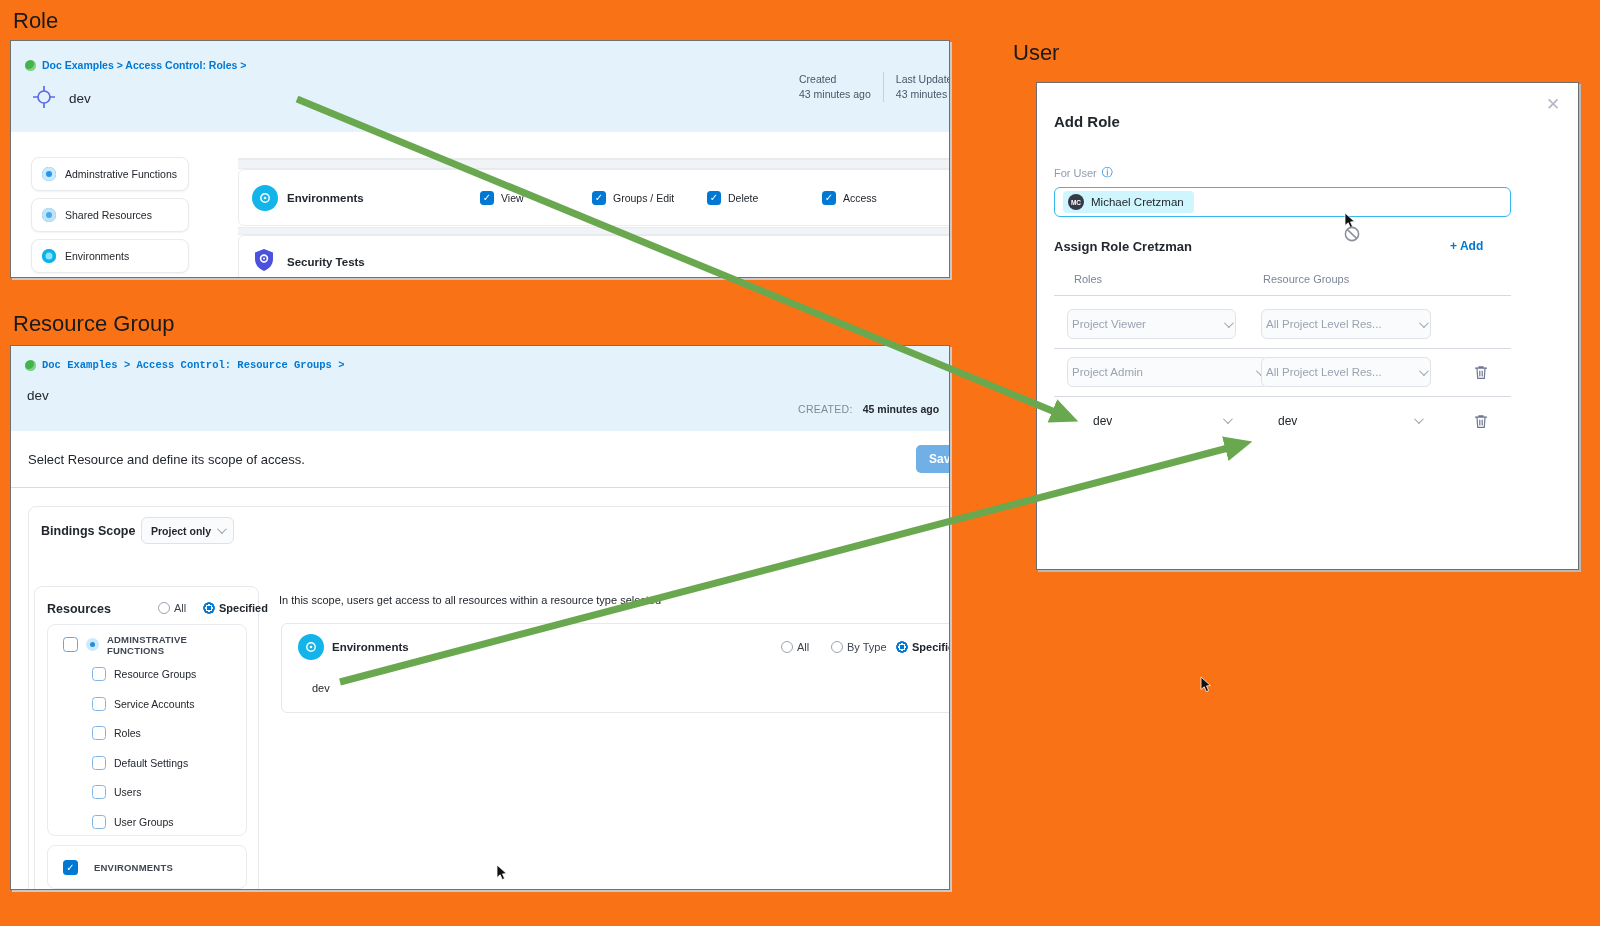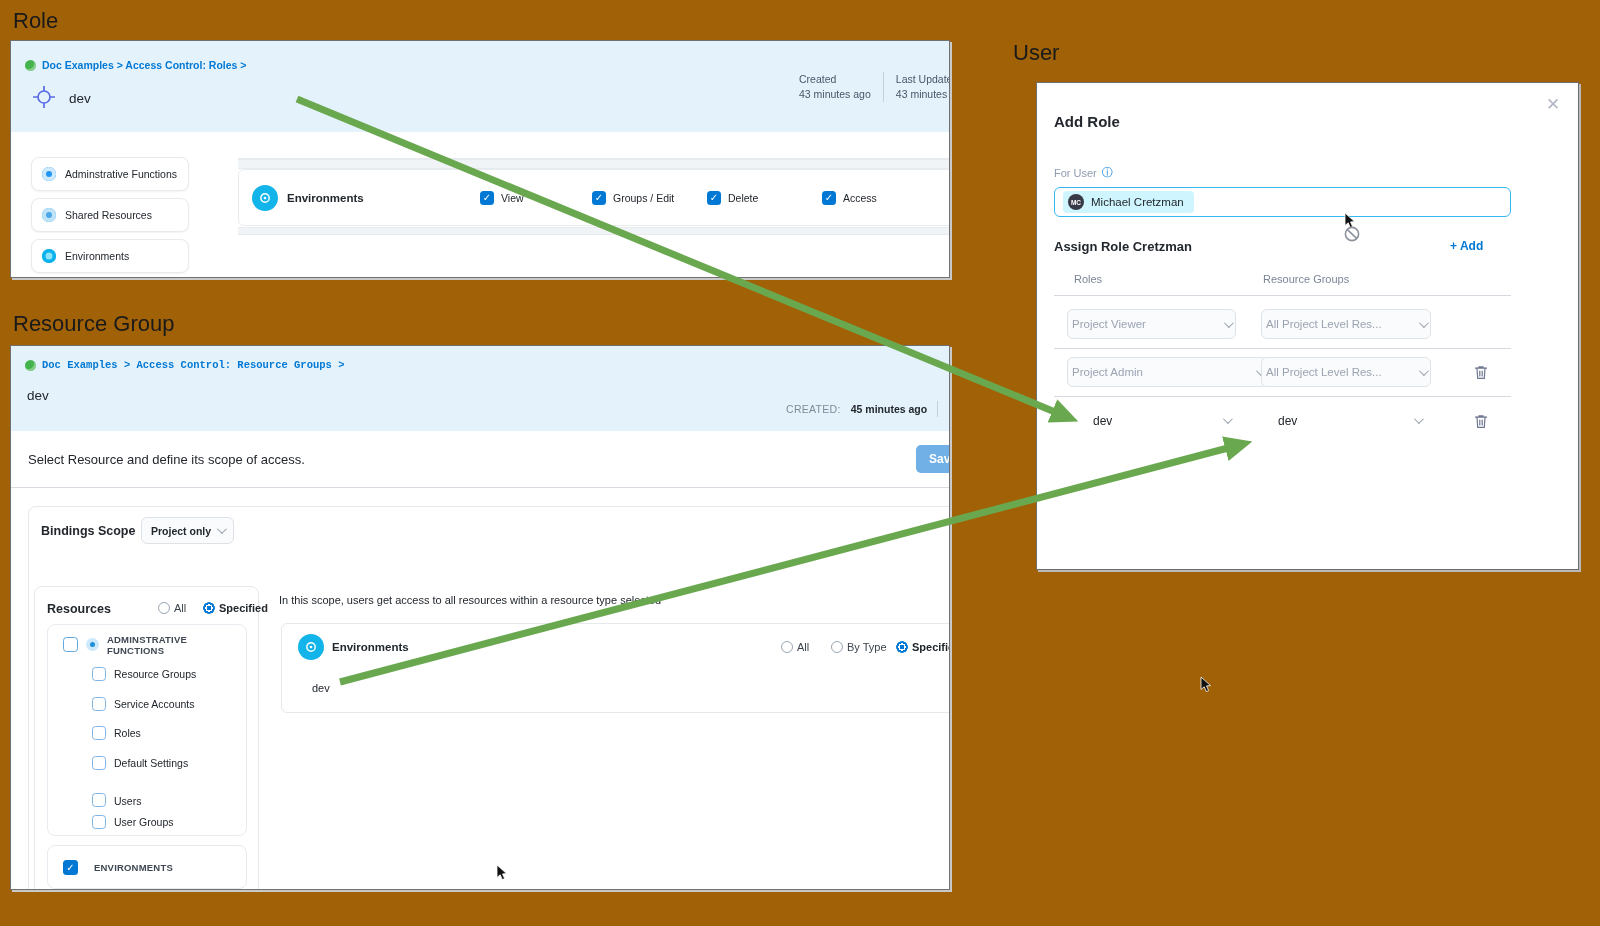--- a/index.html
+++ b/index.html
@@ -1,18 +1,18 @@
 <!DOCTYPE html>
 <html><head>
 <meta charset="utf-8">
 <style>
   * { margin:0; padding:0; box-sizing:border-box; }
   html,body { background:#fff; }
   body { font-family:"Liberation Sans","DejaVu Sans",sans-serif; color:#22272d; }
-  #stage { position:relative; width:1600px; height:926px; overflow:hidden; background:#a16207; }
+  #stage { position:relative; width:1600px; height:926px; overflow:hidden; background:#f97316; }
 
   .h1 { position:absolute; font-size:22px; color:#1a1a1a; font-weight:400; }
 
   .panel { position:absolute; background:#fff; border:1.5px solid #707070; box-shadow:2px 2px 0 #c9c9c9; overflow:hidden; }
   .bluehead { position:absolute; left:0; right:0; top:0; background:#e4f3fb; }
   .crumb { position:absolute; display:flex; align-items:center; gap:6px; font-size:10.5px; font-weight:600; color:#0278d5; white-space:nowrap; }
   .greendot { width:11px; height:11px; border-radius:50%; background:#43b44b; flex:0 0 auto; box-shadow:inset -2px -2px 0 rgba(255,255,255,.35); }
   .ptitle { position:absolute; font-size:13.5px; font-weight:500; color:#22272d; }
 
   .metaRole { position:absolute; display:flex; gap:12px; align-items:center; }
@@ -32,21 +32,21 @@
   .cb { width:14px; height:14px; border-radius:3.5px; background:#0278d5; color:#fff; font-size:10px; line-height:14px; text-align:center; flex:0 0 auto; }
   .cb.off { background:#fff; border:1.5px solid #7fb5e3; }
   .shield { width:22px; height:24px; }
 
   .radio { width:12px; height:12px; border-radius:50%; flex:0 0 auto; }
   .radio.on { background:radial-gradient(circle at center,#0278d5 0 2.4px,#ffffff 2.4px 3.7px,#0278d5 3.7px 5.9px,transparent 5.9px); }
   .radio.off { border:1.5px solid #9aa4b2; background:#fff; }
   .radGroup { display:flex; align-items:flex-end; gap:4px; font-size:11px; color:#3c434d; white-space:nowrap;margin-left:16px; }
 
   .rgMeta { position:absolute; display:flex; align-items:center; gap:10px; font-size:10.5px; white-space:nowrap; }
-  .rgMeta .k { color:#808b9a; letter-spacing:.3px; }
+  .rgMeta .k { color:#808b9a; letter-spacing:.3px;margin-left:12px; }
   .rgMeta .v { color:#22272d; font-weight:600; }
   .rgMeta .bar { width:1px; height:16px; background:#c5d0dd; }
 
   .whitebar { position:absolute; left:0; right:0; background:#fff; border-bottom:1px solid #d8dbe2; }
   .saveBtn { position:absolute; background:#71b0e7; color:#fff; font-size:12px; font-weight:600; border:none; border-radius:5px; text-align:left; padding:0 0 0 13px; }
 
   .contCard { position:absolute; background:#fff; border:1px solid #e6e8ec; border-radius:8px; }
   .boldLbl { position:absolute; font-weight:700; font-size:12.5px; color:#22272d; white-space:nowrap; }
   .ddl { position:absolute; background:#fafbfc; border:1px solid #dee2e6; border-radius:6px; display:flex; align-items:center; justify-content:space-between; padding:0 9px; font-size:10.5px; font-weight:600; color:#22272d; }
   .chev { width:7px; height:7px; border-right:1.6px solid #98a1ae; border-bottom:1.6px solid #98a1ae; transform:rotate(45deg) translateY(-2px); flex:0 0 auto; }
@@ -147,20 +147,30 @@
         <span class="cb">✓</span>
         <span>Delete</span>
       </span>
       <span class="permGroup" style="left:583px; top:21px;">
         <span class="cb">✓</span>
         <span>Access</span>
       </span>
     </div>
 
     <div class="band" style="top:186px; height:8px;"></div>
+    <div class="permCard" style="top:194px; height:60px;">
+      <span style="position:absolute; left:14px; top:12px;">
+        <svg class="shield" viewBox="0 0 22 24">
+            <path d="M11 1 L20 4.4 V11 C20 16.8 16.2 20.9 11 23 C5.8 20.9 2 16.8 2 11 V4.4 Z" fill="#4b50dd"></path>
+            <circle cx="11" cy="10.5" r="3.4" fill="none" stroke="#fff" stroke-width="1.6"></circle>
+            <circle cx="11" cy="10.5" r="1" fill="#fff"></circle>
+          </svg>
+      </span>
+      <span class="rowLbl" style="left:48px; top:20px;">Security Tests</span>
+    </div>
   </div>
 
   <div class="h1" style="left:13px; top:311px;">Resource Group</div>
 
   <div class="panel" style="left:10px; top:345px; width:940px; height:545px;">
     <div class="bluehead" style="height:85px;"></div>
     <div class="crumb" style="left:14px; top:13px;font-family:Liberation Mono, monospace;">
       <span class="greendot"></span>
       <span>Doc Examples &gt; Access Control: Resource Groups &gt;</span>
     </div>
@@ -211,21 +221,21 @@
           <span class="tChild">Service Accounts</span>
         </div>
         <div class="treeRow" style="padding-left:29px;">
           <span class="cb off"></span>
           <span class="tChild">Roles</span>
         </div>
         <div class="treeRow" style="padding-left:29px;">
           <span class="cb off"></span>
           <span class="tChild">Default Settings</span>
         </div>
-        <div class="treeRow" style="padding-left:29px;align-items:flex-end;">
+        <div class="treeRow" style="padding-left:29px;">
           <span class="cb off"></span>
           <span class="tChild">Users</span>
         </div>
         <div class="treeRow" style="padding-left:29px;">
           <span class="cb off"></span>
           <span class="tChild">User Groups</span>
         </div>
       </div>
 
       <div class="treeCard" style="left:12px; top:258px; width:200px; height:44px; padding:0 0 0 15px; display:flex; align-items:center; gap:8px;">

